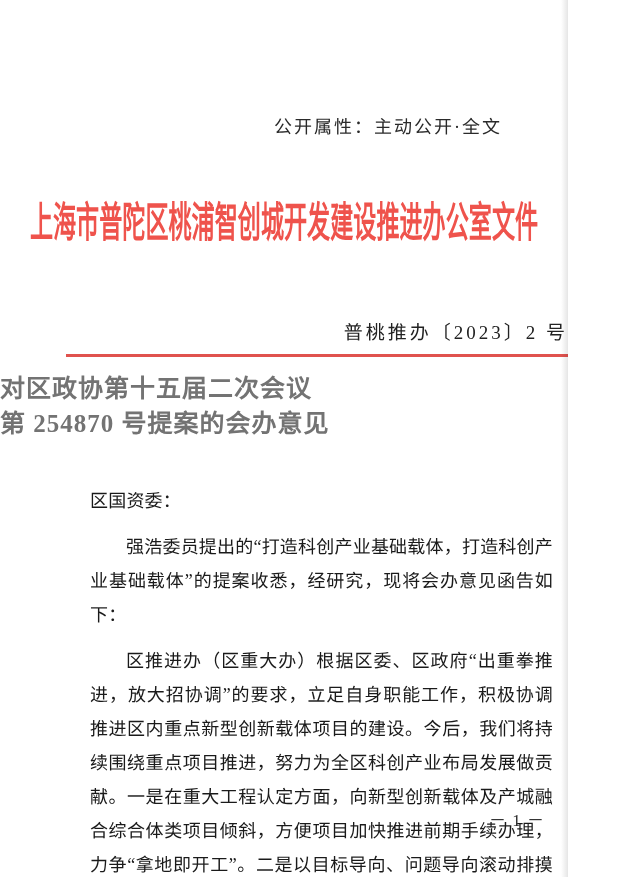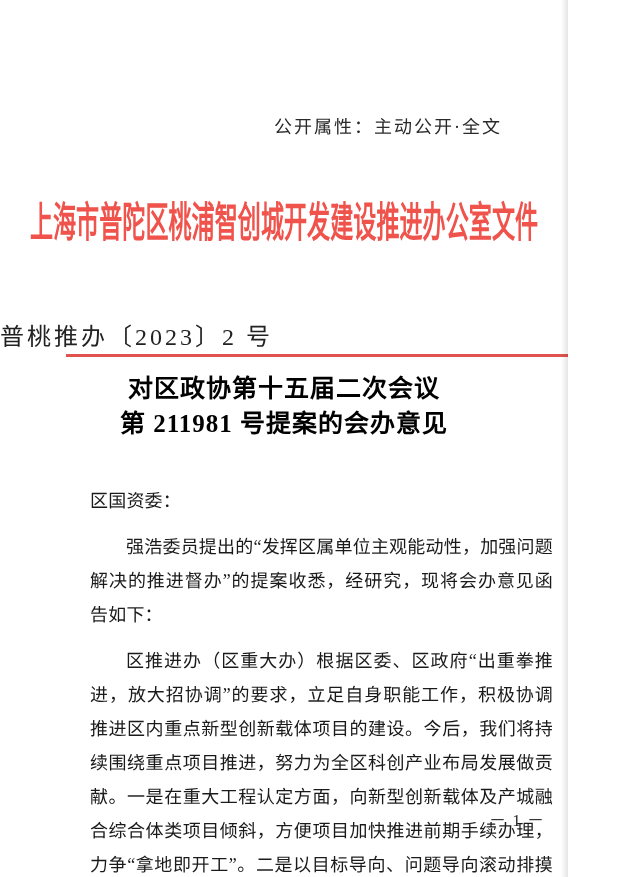--- a/index.html
+++ b/index.html
@@ -44,43 +44,42 @@
     line-height: 48px;
     font-weight: bold;
     color: #ef534c;
     letter-spacing: 0px;
   }
   .doc-number {
     position: absolute;
     top: 317px;
     left: 0;
     width: 100%;
-    text-align: left;
-    font-size: 24px;
+    text-align: right;
+    font-size: 19px;
     letter-spacing: 3px;
     color: #222222;
   }
   .red-rule {
     position: absolute;
     top: 354px;
     left: 66px;
     width: 508px;
     height: 3px;
     background: #e0524e;
   }
   .doc-title {
     position: absolute;
     top: 371px;
     left: 0;
     width: 100%;
-    text-align: center;
     font-weight: bold;
     font-size: 25px;
     line-height: 35px;
-    color: #000000;
+    color: #737373;
     letter-spacing: 1px;
   }
   .body-text {
     position: absolute;
     top: 472px;
     left: 78px;
     width: 487px;
     font-size: 18px;
     line-height: 34px;
     text-align: justify;
@@ -111,26 +110,26 @@
   <div class="disclosure">公开属性：主动公开·全文</div>
 
   <div class="letterhead">上海市普陀区桃浦智创城开发建设推进办公室文件</div>
 
   <div class="doc-number">普桃推办〔2023〕2 号</div>
 
   <div class="red-rule"></div>
 
   <div class="doc-title">
     <div>对区政协第十五届二次会议</div>
-    <div>第 211981 号提案的会办意见</div>
+    <div>第 254870 号提案的会办意见</div>
   </div>
 
   <div class="body-text">
     <p>区国资委：</p>
-    <p class="indent">强浩委员提出的“发挥区属单位主观能动性，加强问题解决的推进督办”的提案收悉，经研究，现将会办意见函告如下：</p>
+    <p class="indent">强浩委员提出的“打造科创产业基础载体，打造科创产业基础载体”的提案收悉，经研究，现将会办意见函告如下：</p>
     <p class="indent">区推进办（区重大办）根据区委、区政府“出重拳推进，放大招协调”的要求，立足自身职能工作，积极协调推进区内重点新型创新载体项目的建设。今后，我们将持续围绕重点项目推进，努力为全区科创产业布局发展做贡献。一是在重大工程认定方面，向新型创新载体及产城融合综合体类项目倾斜，方便项目加快推进前期手续办理，力争“拿地即开工”。二是以目标导向、问题导向滚动排摸进展情况，条块联动，统筹协作，形成齐抓共管合力，加强问题解决的推进督办，服务好载体建</p>
   </div>
 
   <div class="page-number">－ 1 －</div>
 
   <div class="scan-edge-right"></div>
 
 </div>
 
 </body></html>

